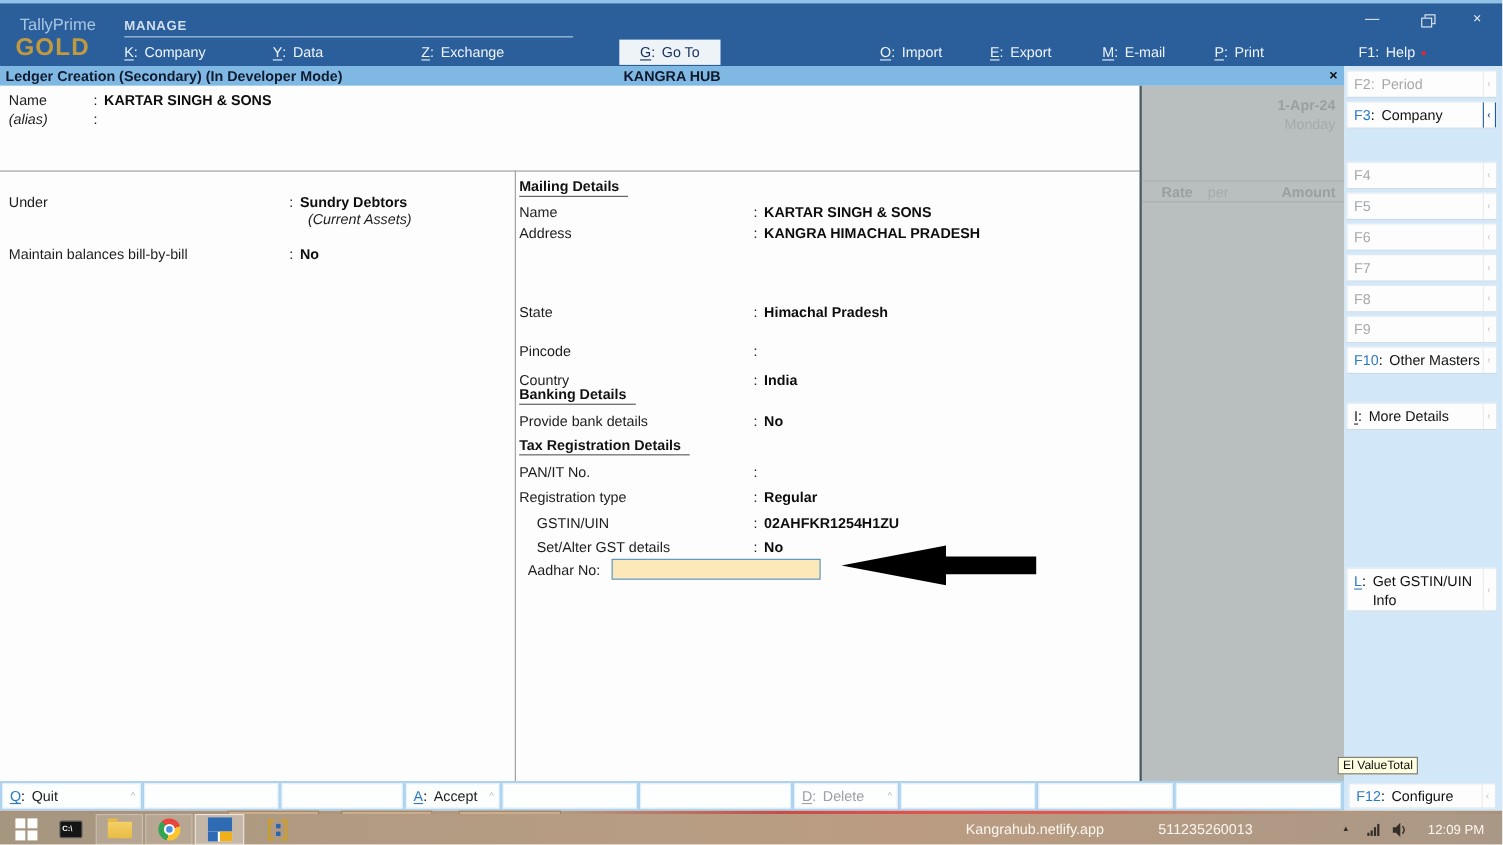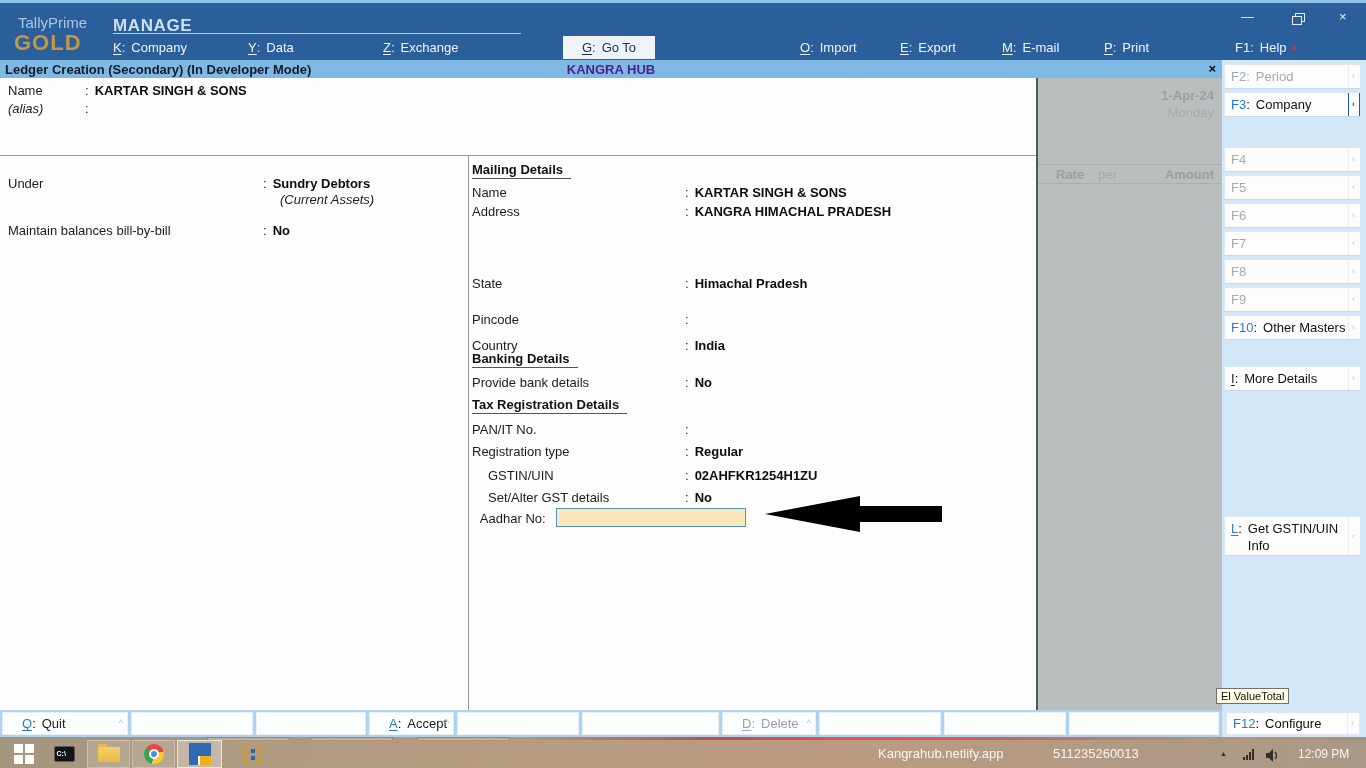--- a/index.html
+++ b/index.html
@@ -5,36 +5,36 @@
   * { box-sizing: border-box; margin: 0; padding: 0; }
   html,body { width:1366px; height:768px; overflow:hidden; }
   body { font-family:"Liberation Sans", sans-serif; background:#fff; }
   .screen { position:relative; width:1366px; height:768px; background:#fdfdfd; overflow:hidden; }
 
   
   .topstrip { position:absolute; left:0; top:0; width:1366px; height:3px; background:#8fc3e8; }
   .topbar { position:absolute; left:0; top:3px; width:1366px; height:57px; background:#2b5f9b; }
   .brand-product { position:absolute; left:18px; top:11px; font-size:15px; color:#a9c6e2; }
   .brand-edition { position:absolute; left:14px; top:27px; font-size:22px; font-weight:bold; color:#c19a3f; letter-spacing:1px; }
-  .manage-label { position:absolute; left:113px; top:13px; font-size:17px; font-weight:bold; color:#cfdff0; letter-spacing:.6px; }
+  .manage-label { position:absolute; left:113px; top:13px; font-size:12px; font-weight:bold; color:#cfdff0; letter-spacing:.6px; }
   .manage-rule { position:absolute; left:113px; top:30px; width:408px; height:0; border-top:1px solid #b7cfe6; }
   .menu-item { position:absolute; top:37px; font-size:13px; color:#eef4fa; cursor:default; white-space:nowrap; }
   .mi-key { text-decoration:underline; text-underline-offset:2px; }
   .goto-btn { position:absolute; left:563px; top:33px; width:92px; height:23px; background:#eef3f8; color:#16315c; font-size:13px; text-align:center; line-height:23px; }
   .goto-btn .mi-key { color:#16315c; }
   .red-dot { color:#e0282e; font-size:9px; margin-left:5px; vertical-align:1px; }
   .winctl { position:absolute; top:6px; color:#e8eef5; font-size:13px; cursor:default; }
   .restore-box { position:relative; display:inline-block; width:11px; height:10px; }
   .restore-box::before { content:""; position:absolute; left:3px; top:0; width:8px; height:7px; border:1px solid #e8eef5; }
   .restore-box::after { content:""; position:absolute; left:0; top:3px; width:8px; height:7px; border:1px solid #e8eef5; background:#2b5f9b; }
 
   
   .titlebar { position:absolute; left:0; top:60px; width:1222px; height:18px; background:#7fb9e3; }
   .screen-title { position:absolute; left:5px; top:2px; font-size:13px; font-weight:bold; color:#101a30; }
-  .company-name { position:absolute; left:0; width:100%; top:2px; text-align:center; font-size:13px; font-weight:bold; color:#4c1d95; }
+  .company-name { position:absolute; left:0; width:100%; top:2px; text-align:center; font-size:13px; font-weight:bold; color:#0f172a; }
   .tb-close { position:absolute; right:6px; top:1px; font-size:13px; font-weight:bold; color:#0a0a0a; cursor:default; }
 
   
   .form { position:absolute; left:0; top:78px; width:1036px; height:632px; background:#fdfdfd; }
   .hrule { position:absolute; left:0; top:77px; width:1036px; border-top:1px solid #9a9a9a; }
   .vrule { position:absolute; left:468px; top:77px; bottom:0; border-left:1px solid #9a9a9a; }
   .row { position:absolute; font-size:13px; color:#1c1c1c; white-space:nowrap; }
   .lbl { display:inline-block; }
   .w-left .lbl { width:255px; }
   .w-mid .lbl { width:213px; }
@@ -63,21 +63,21 @@
   .sb-btn.disabled .sb-key, .sb-btn.disabled .sb-lbl, .sb-btn.disabled .colon { color:#a6a9ab; }
   .sb-chev { position:absolute; right:2px; top:0; bottom:0; width:10px; font-size:9px; color:#bdbdbd; text-align:center; line-height:23px; border-left:1px solid #ececec; }
   .sb-btn.active { box-shadow:inset -1px 0 0 #1d5c9e; }
   .sb-btn.active .sb-chev { color:#1d5c9e; font-weight:bold; border-left:1px solid #1d5c9e; }
   .sb-btn.tall { height:40px; line-height:17px; padding-top:3px; display:flex; }
   .sb-btn.tall .sb-lbl { display:inline-block; width:98px; white-space:normal; }
   .sb-key-dark { color:#222; text-decoration:underline; text-underline-offset:2px; }
 
   
   .bottombar { position:absolute; left:0; top:710px; width:1222px; height:27px; background:#aed3ee; }
-  .bb-btn { position:absolute; top:2px; height:23px; background:#fdfefe; border:1px solid #e4f0fa; font-size:13px; line-height:21px; padding-left:19px; white-space:nowrap; }
+  .bb-btn { position:absolute; top:2px; height:23px; background:#fdfefe; border:1px solid #e4f0fa; font-size:13px; line-height:21px; padding-left:6px; white-space:nowrap; }
   .bb-key { color:#2b7bc4; text-decoration:underline; text-underline-offset:2px; }
   .bb-lbl { color:#222; }
   .bb-btn.disabled .bb-key, .bb-btn.disabled .bb-lbl, .bb-btn.disabled .colon { color:#9aa0a6; }
   .bb-caret { position:absolute; right:4px; top:0; font-size:9px; color:#aebfcc; line-height:21px; }
   .cfg-btn { position:absolute; left:1226px; top:712px; width:134px; height:23px; background:#fdfdfd; border:1px solid #dde8f2; font-size:13px; line-height:21px; padding-left:6px; z-index:5; }
   .cfg-btn .sb-chev { line-height:21px; }
 
   
   .tooltip { position:absolute; left:1216px; top:688px; background:#ffffe1; border:1px solid #707070; font-size:11px; color:#111; padding:1px 4px; white-space:nowrap; z-index:9; }
 

